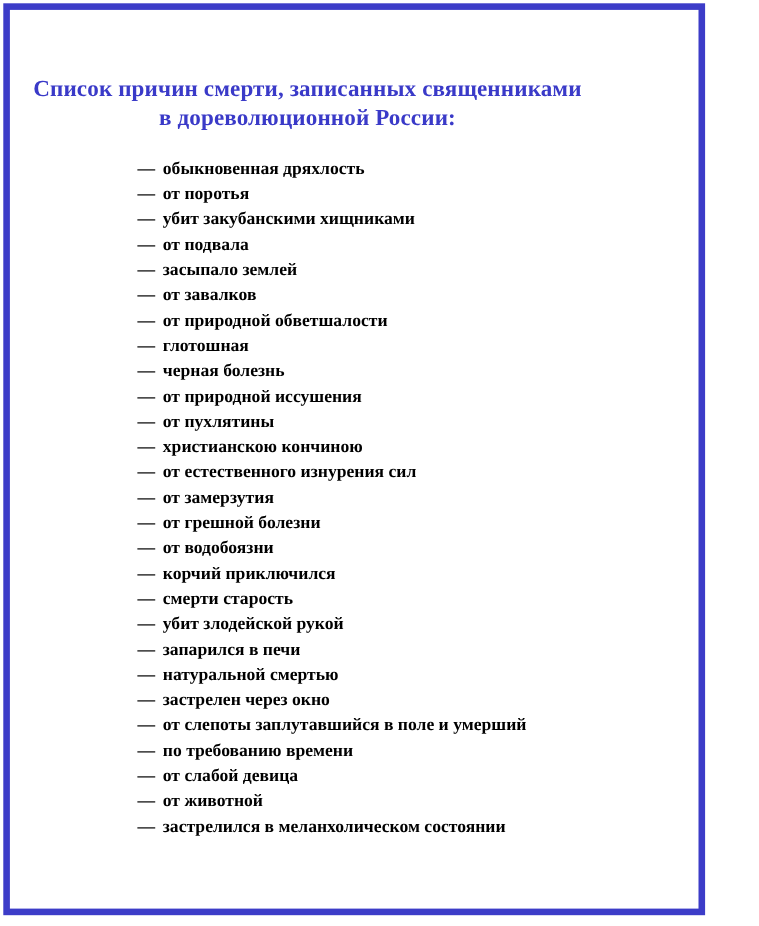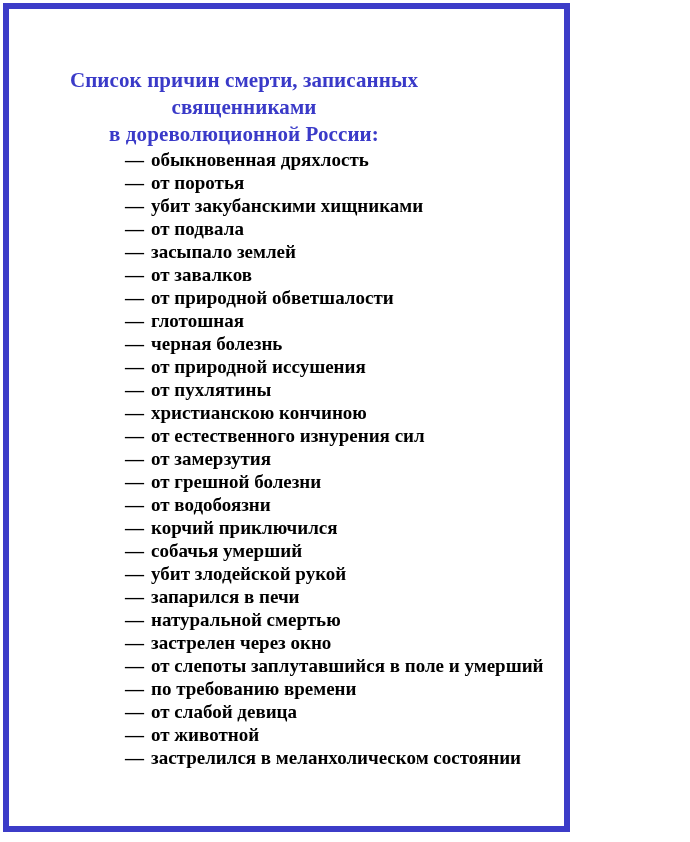--- a/index.html
+++ b/index.html
@@ -12,41 +12,42 @@
     width: 690px;
     height: 842px;
     background: var(--bg-color, #ffffff);
     font-family: "Liberation Serif", "DejaVu Serif", serif;
     overflow: hidden;
   }
   .frame {
     position: absolute;
     left: 3px;
     top: 3px;
-    width: 567px;
+    width: 638px;
     height: 829px;
     box-sizing: border-box;
     border: 6px solid var(--border-color, #3c3cc8);
     background: var(--bg-color, #ffffff);
   }
   .title-block {
     margin-top: 58px;
     margin-right: 85px;
     text-align: center;
     color: var(--title-color, #3a3ac8);
     font-weight: bold;
     font-size: 21px;
     line-height: 27px;
     letter-spacing: 0.1px;
   }
   .death-list {
+    margin-top: 21px;
     margin-left: 116px;
     color: var(--text-color, #000000);
     font-weight: bold;
-    font-size: 19px;
+    font-size: 16px;
     line-height: 23px;
   }
   .item {
     white-space: nowrap;
   }
   .dash {
     display: inline-block;
     margin-right: 7px;
   }
 </style>
@@ -70,21 +71,21 @@
         <div class="item"><span class="dash">—</span><span>глотошная</span></div>
         <div class="item"><span class="dash">—</span><span>черная болезнь</span></div>
         <div class="item"><span class="dash">—</span><span>от природной иссушения</span></div>
         <div class="item"><span class="dash">—</span><span>от пухлятины</span></div>
         <div class="item"><span class="dash">—</span><span>христианскою кончиною</span></div>
         <div class="item"><span class="dash">—</span><span>от естественного изнурения сил</span></div>
         <div class="item"><span class="dash">—</span><span>от замерзутия</span></div>
         <div class="item"><span class="dash">—</span><span>от грешной болезни</span></div>
         <div class="item"><span class="dash">—</span><span>от водобоязни</span></div>
         <div class="item"><span class="dash">—</span><span>корчий приключился</span></div>
-        <div class="item"><span class="dash">—</span><span>собачья умерший</span></div>
+        <div class="item"><span class="dash">—</span><span>смерти старость</span></div>
         <div class="item"><span class="dash">—</span><span>убит злодейской рукой</span></div>
         <div class="item"><span class="dash">—</span><span>запарился в печи</span></div>
         <div class="item"><span class="dash">—</span><span>натуральной смертью</span></div>
         <div class="item"><span class="dash">—</span><span>застрелен через окно</span></div>
         <div class="item"><span class="dash">—</span><span>от слепоты заплутавшийся в поле и умерший</span></div>
         <div class="item"><span class="dash">—</span><span>по требованию времени</span></div>
         <div class="item"><span class="dash">—</span><span>от слабой девица</span></div>
         <div class="item"><span class="dash">—</span><span>от животной</span></div>
         <div class="item"><span class="dash">—</span><span>застрелился в меланхолическом состоянии</span></div>
       </div>

